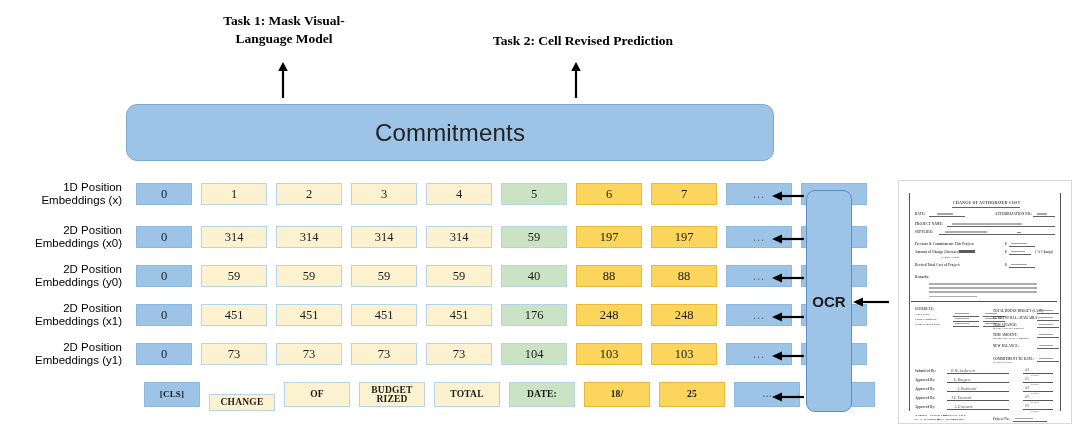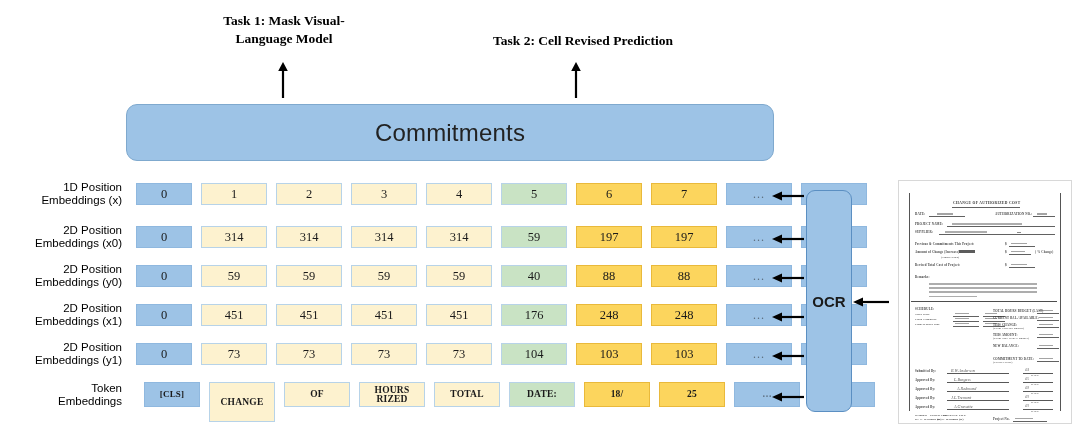--- a/index.html
+++ b/index.html
@@ -201,27 +201,25 @@
         <div class="cell c-gold" style="left: 515px; top: 0px; width: 66px; height: 22px;">103</div>
         <div class="cell c-blue c-dots" style="left: 590px; top: 0px; width: 66px; height: 22px;">…</div>
         <div class="cell c-blue" style="left: 665px; top: 0px; width: 66px; height: 22px;">1000</div>
       </div>
       <div class="left-arrow" style="left: 772px; top: 5px;"><svg width="32" height="12" viewBox="0 0 32 12">
           <line x1="32" y1="6" x2="9" y2="6" stroke="#000" stroke-width="2.2"></line>
           <polygon points="0,6 10,1.4 10,10.6" fill="#000"></polygon>
         </svg></div>
     </div>
     <div class="row" style="position: absolute; left: 0px; top: 199px; width: 800px; height: 25px;">
-      <div class="row-label" style="top: -0.5px;">Token
-Embeddings</div>
       <div class="cells" style="height: 25px;">
         <div class="cell c-blue tok cls" style="left: 0px; top: 0px; width: 56px; height: 25px;">[CLS]</div>
-        <div class="cell c-cream tok" style="left: 65px; top: 0px; width: 66px; height: 40px;">CHANGE</div>
+        <div class="cell c-cream tok" style="left: 65px; top: 12px; width: 66px; height: 17px;">CHANGE</div>
         <div class="cell c-cream tok" style="left: 140px; top: 0px; width: 66px; height: 25px;">OF</div>
-        <div class="cell c-cream tok" style="left: 215px; top: 0px; width: 66px; height: 25px; white-space: pre-line; line-height: 9px;">HOURS
+        <div class="cell c-cream tok" style="left: 215px; top: 0px; width: 66px; height: 25px; white-space: pre-line; line-height: 9px;">BUDGET
 RIZED</div>
         <div class="cell c-cream tok" style="left: 290px; top: 0px; width: 66px; height: 25px;">TOTAL</div>
         <div class="cell c-green tok" style="left: 365px; top: 0px; width: 66px; height: 25px;">DATE:</div>
         <div class="cell c-gold tok" style="left: 440px; top: 0px; width: 66px; height: 25px;">18/</div>
         <div class="cell c-gold tok" style="left: 515px; top: 0px; width: 66px; height: 25px;">25</div>
         <div class="cell c-blue tok c-dots" style="left: 590px; top: 0px; width: 66px; height: 25px;">…</div>
         <div class="cell c-blue tok" style="left: 665px; top: 0px; width: 66px; height: 25px;"></div>
       </div>
       <div class="left-arrow" style="left: 772px; top: 6.5px;"><svg width="32" height="12" viewBox="0 0 32 12">
           <line x1="32" y1="6" x2="9" y2="6" stroke="#000" stroke-width="2.2"></line>

